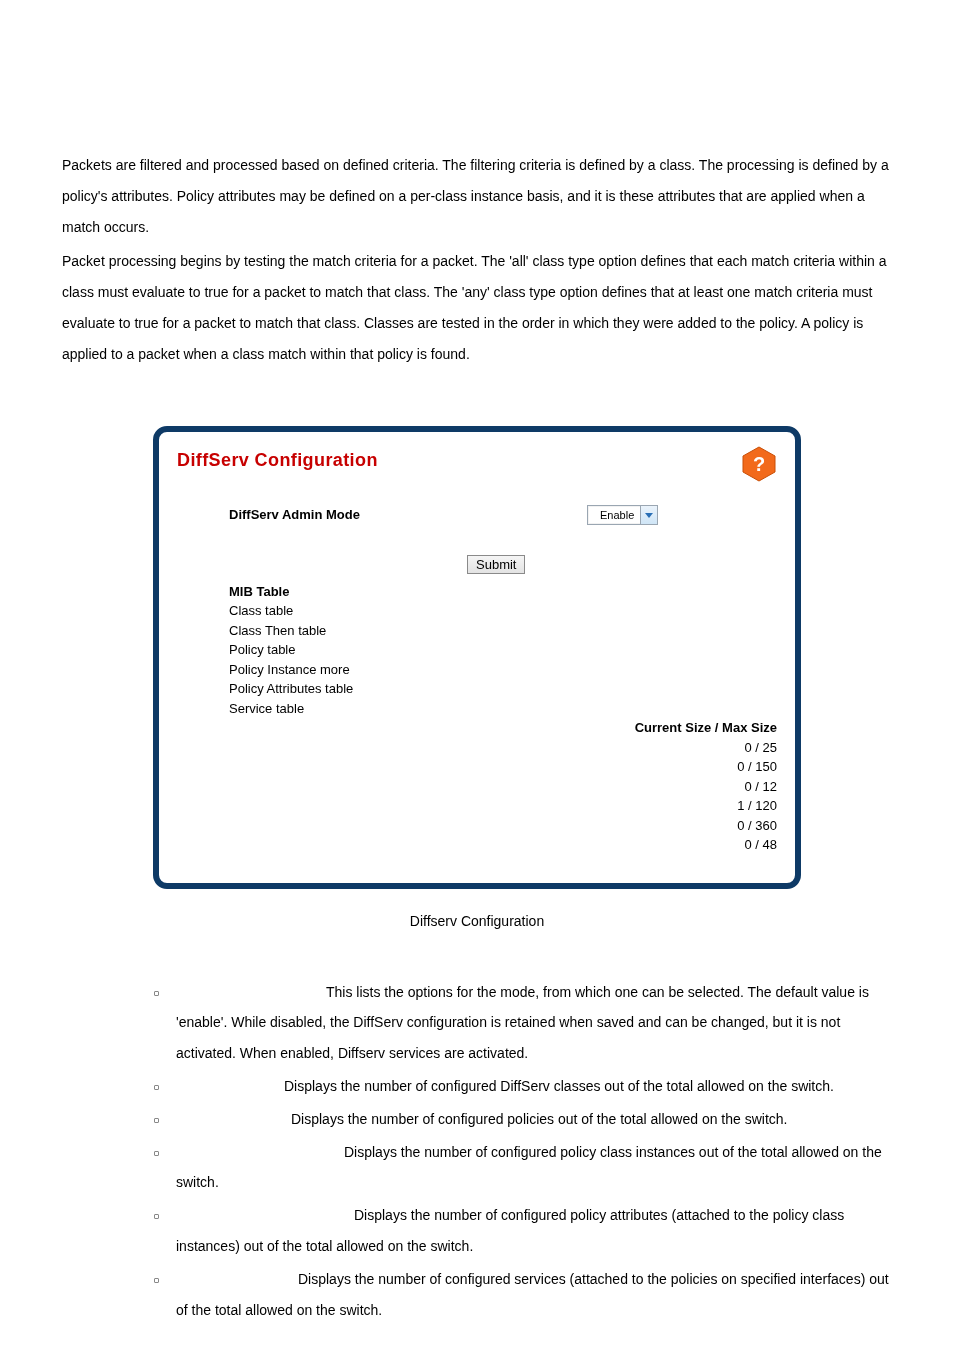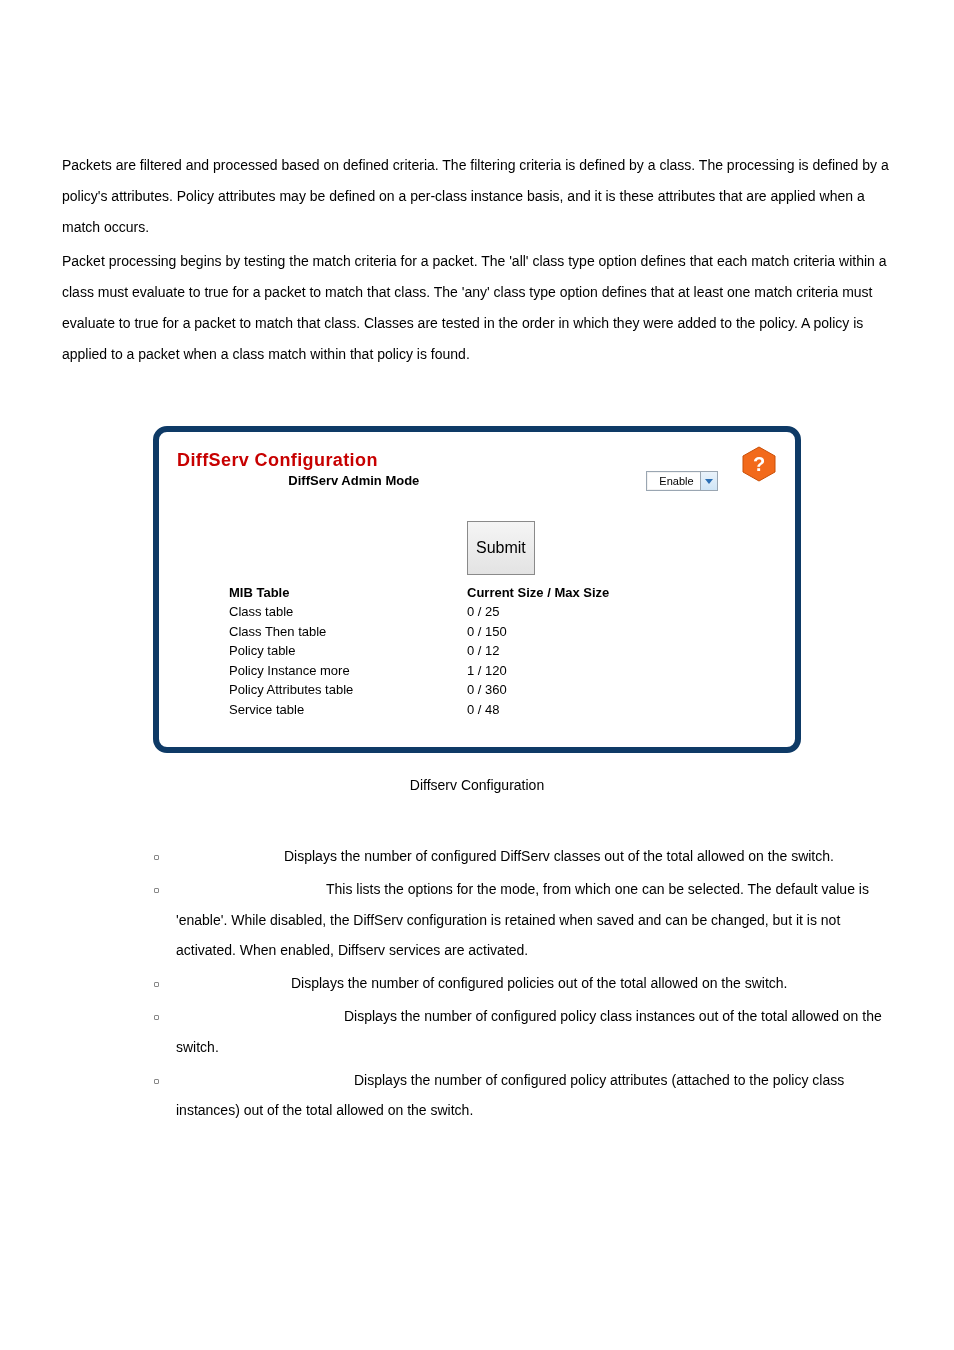--- a/index.html
+++ b/index.html
@@ -40,23 +40,23 @@
   }
   .help-badge {
     position: absolute;
     top: 14px;
     right: 18px;
     width: 36px;
     height: 36px;
   }
   .help-badge svg { display:block; }
   .form-row {
+    margin-top: 34px;
     display: flex;
     align-items: center;
-    justify-content: center;
   }
   .form-label-col {
     width: 290px;
     padding-left: 52px;
     font-weight: bold;
     font-size: 13px;
     box-sizing: border-box;
   }
   .form-control-col {
     padding-left: 120px;
@@ -81,39 +81,41 @@
     display: inline-flex;
     align-items: center;
     justify-content: center;
   }
   .select .sel-arrow svg { display:block; }
   .submit-row {
     margin-top: 30px;
     padding-left: 290px;
   }
   .submit-btn {
-    font-size: 16px;
-    padding: 17px 8px;
+    font-size: 13px;
+    padding: 1px 8px;
     border: 1px solid #8a8a8a;
     background: linear-gradient(#f5f5f5,#e3e3e3);
     border-radius: 0;
     cursor: pointer;
   }
   .mib {
     margin-top: 8px;
     display: flex;
+    flex-direction: column;
   }
   .mib-col-left {
     width: 290px;
     padding-left: 52px;
     box-sizing: border-box;
     font-size: 13px;
   }
   .mib-col-right {
     font-size: 13px;
+    text-align: right;
   }
   .mib-head {
     font-weight: bold;
     line-height: 1.5;
   }
   .mib-row { line-height: 1.5; }
   .caption {
     text-align: center;
     margin: 24px 0 48px 0;
   }
@@ -197,20 +199,21 @@
           <div class="mib-row">0 / 360</div>
           <div class="mib-row">0 / 48</div>
         </div>
       </div>
     </div>
 
     <div class="caption">Diffserv Configuration</div>
   </div>
 
   <ul class="defs">
+    <li><span class="lead-spacer" style="width:150px"></span><span>This lists the options for the mode, from which one can be selected. The default value is 'enable'. While disabled, the DiffServ configuration is retained when saved and can be changed, but it is not activated. When enabled, Diffserv services are activated.</span></li>
     <li><span class="lead-spacer" style="width:108px"></span><span>Displays the number of configured DiffServ classes out of the total allowed on the switch.</span></li>
-    <li><span class="lead-spacer" style="width:150px"></span><span>This lists the options for the mode, from which one can be selected. The default value is 'enable'. While disabled, the DiffServ configuration is retained when saved and can be changed, but it is not activated. When enabled, Diffserv services are activated.</span></li>
     <li><span class="lead-spacer" style="width:115px"></span><span>Displays the number of configured policies out of the total allowed on the switch.</span></li>
     <li><span class="lead-spacer" style="width:168px"></span><span>Displays the number of configured policy class instances out of the total allowed on the switch.</span></li>
     <li><span class="lead-spacer" style="width:178px"></span><span>Displays the number of configured policy attributes (attached to the policy class instances) out of the total allowed on the switch.</span></li>
+    <li><span class="lead-spacer" style="width:122px"></span><span>Displays the number of configured services (attached to the policies on specified interfaces) out of the total allowed on the switch.</span></li>
   </ul>
 
 </div>
 
 </body></html>

